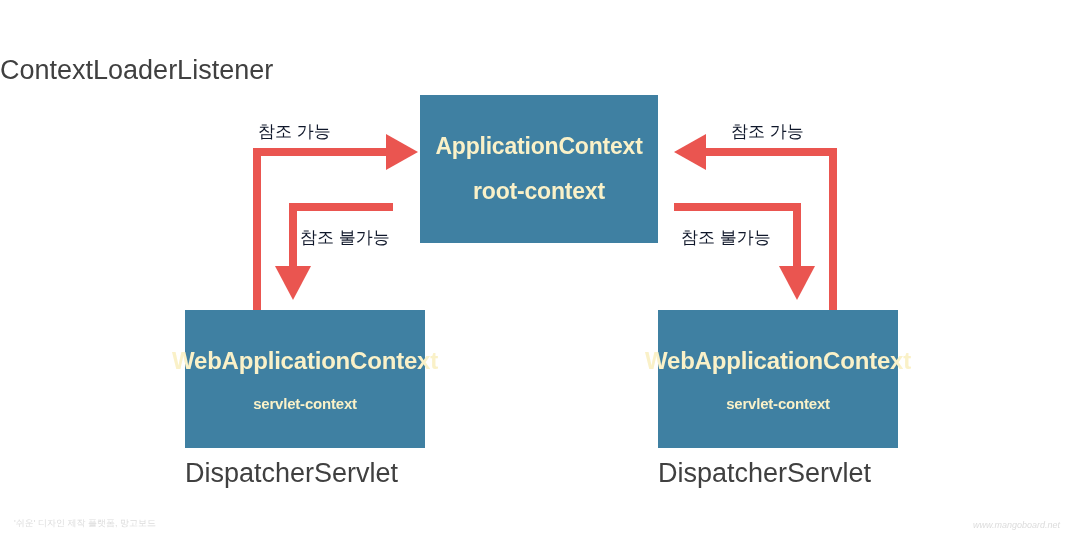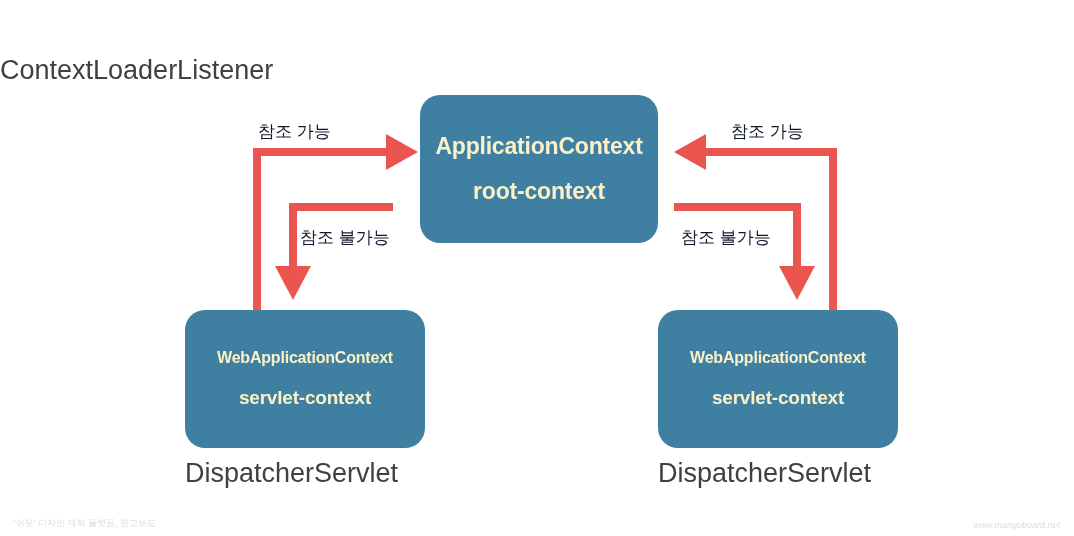--- a/index.html
+++ b/index.html
@@ -17,21 +17,21 @@
     position: relative;
     width: 1074px;
     height: 536px;
     background: #ffffff;
   }
 
   
   .ctx-box {
     position: absolute;
     background: #3f80a2;
-    border-radius: 20px;
+    border-radius: 0;
     display: flex;
     flex-direction: column;
     align-items: center;
     justify-content: center;
     box-sizing: border-box;
   }
   .ctx-line1 {
     color: #faf1c8;
     font-weight: bold;
     letter-spacing: -0.2px;
@@ -60,23 +60,23 @@
     width: 240px;
     height: 138px;
   }
   #right-box {
     left: 658px;
     top: 310px;
     width: 240px;
     height: 138px;
   }
   #left-box .ctx-line1,
-  #right-box .ctx-line1 { font-size: 16px; margin-bottom: 20px; }
+  #right-box .ctx-line1 { font-size: 24px; margin-bottom: 20px; }
   #left-box .ctx-line2,
-  #right-box .ctx-line2 { font-size: 19px; }
+  #right-box .ctx-line2 { font-size: 15px; }
 
   
   .caption {
     position: absolute;
     color: #404040;
     font-size: 27px;
     white-space: nowrap;
     text-align: left;
   }
   #title-caption {

